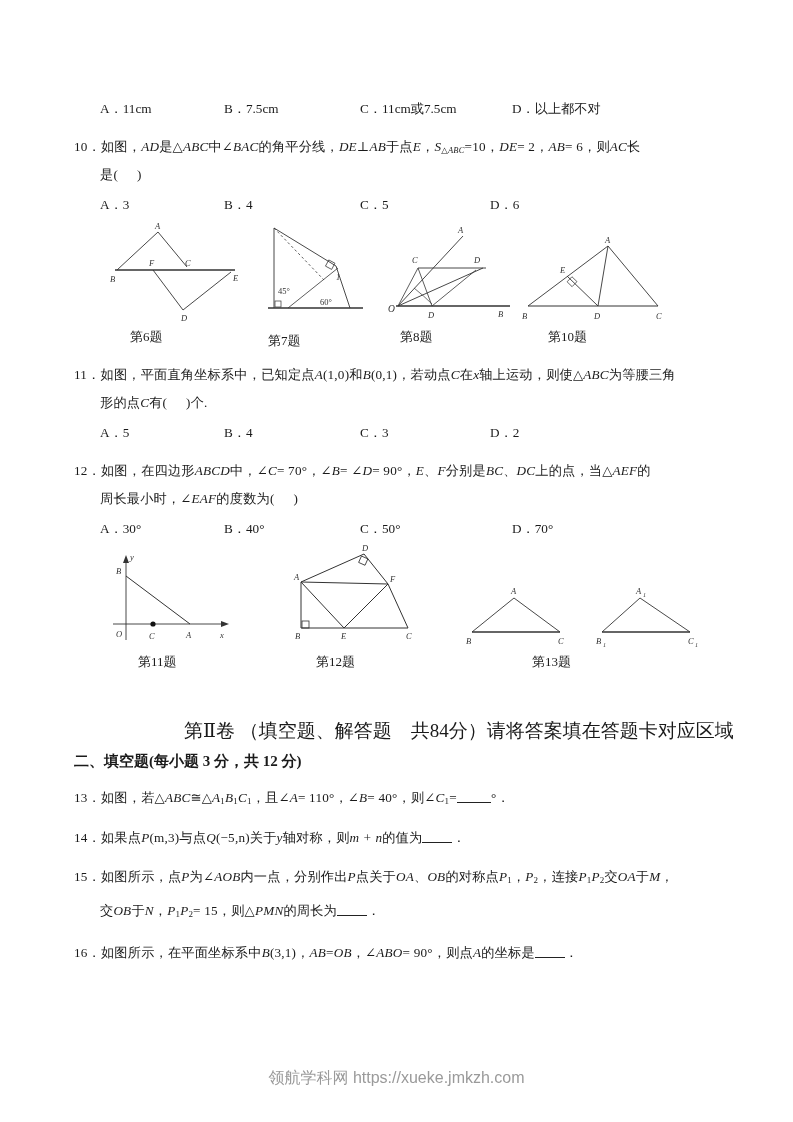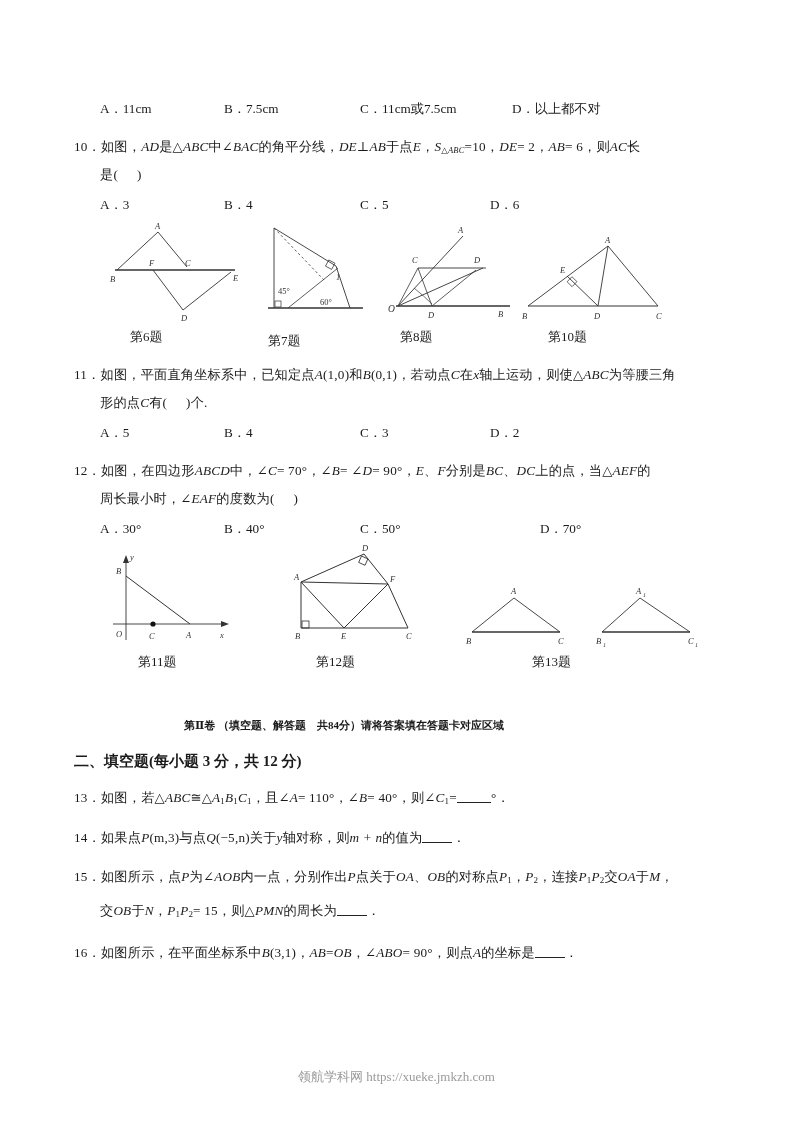--- a/index.html
+++ b/index.html
@@ -38,39 +38,39 @@
   
   .caption { position: absolute; font-size: 13px; white-space: nowrap; }
 
   
   .fig { position: absolute; }
   .fig svg { display: block; }
 
   
   .part2 {
     position: absolute;
-    font-size: 11px;
-    font-weight: bold;
+    font-size: 19px;
+    font-weight: normal;
     white-space: nowrap;
   }
   .sect {
     position: absolute;
     font-size: 15px;
     font-weight: bold;
     white-space: nowrap;
   }
 
   
   .footer {
     position: absolute;
     left: 0; right: 0;
     text-align: center;
-    font-size: 13px;
+    font-size: 16px;
     color: #9a9a9a;
-    font-family: Liberation Serif, serif;
+    font-family: Liberation Sans, sans-serif;
     white-space: nowrap;
   }
   .lbl { font-style: italic; font-size: 8.5px; fill: #333; font-family: "Liberation Serif", serif; }
   .lbl2 { font-style: italic; font-size: 9.5px; fill: #333; font-family: "Liberation Serif", serif; }
   .ang { font-size: 8.5px; fill: #333; font-family: "Liberation Serif", serif; }
 </style>
 </head>
 <body>
 
 <div class="page">
@@ -182,21 +182,21 @@
   <div class="qline" style="left:74px; top:458px;">
     <span class="qnum">12．</span><span>如图，在四边形</span><i>ABCD</i><span>中，∠</span><i>C</i><span>= 70°</span><span>，∠</span><i>B</i><span>= ∠</span><i>D</i><span>= 90°</span><span>，</span><i>E</i><span>、</span><i>F</i><span>分别是</span><i>BC</i><span>、</span><i>DC</i><span>上的点，当△</span><i>AEF</i><span>的</span>
   </div>
   <div class="qline" style="left:100px; top:486px;">
     <span>周长最小时，∠</span><i>EAF</i><span>的度数为(</span><span class="paren">&nbsp;&nbsp;&nbsp;</span><span>)</span>
   </div>
   <div class="optrow" style="left:0; top:520px; width:793px;">
     <span class="opt" style="left:100px;">A．30°</span>
     <span class="opt" style="left:224px;">B．40°</span>
     <span class="opt" style="left:360px;">C．50°</span>
-    <span class="opt" style="left:512px;margin-left:28px;">D．70°</span>
+    <span class="opt" style="left:512px;">D．70°</span>
   </div>
 
   <div class="fig" style="left:108px; top:548px;">
     <svg width="130" height="100" viewBox="0 0 130 100">
       <line x1="18" y1="10" x2="18" y2="92" stroke="#333" stroke-width="0.9"></line>
       <line x1="5" y1="76" x2="118" y2="76" stroke="#333" stroke-width="0.9"></line>
       <polygon points="18,7 15,15 21,15" fill="#333"></polygon>
       <polygon points="121,76 113,73 113,79" fill="#333"></polygon>
       <line x1="18" y1="28" x2="82" y2="76" stroke="#333" stroke-width="1"></line>
       <circle cx="45" cy="76" r="2.6" fill="#111"></circle>

